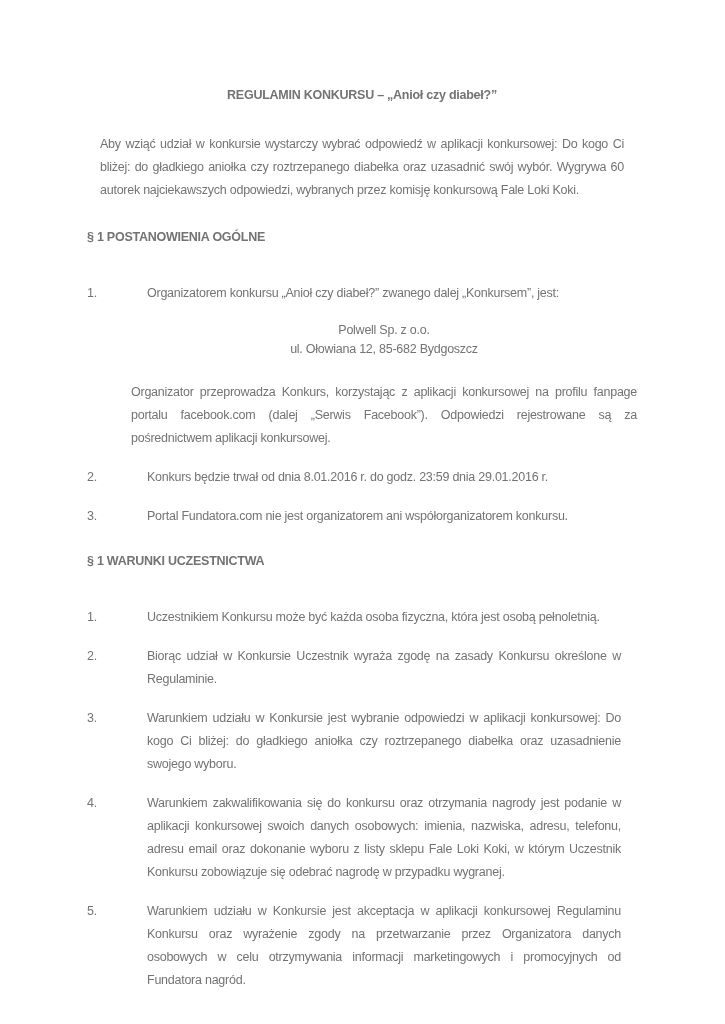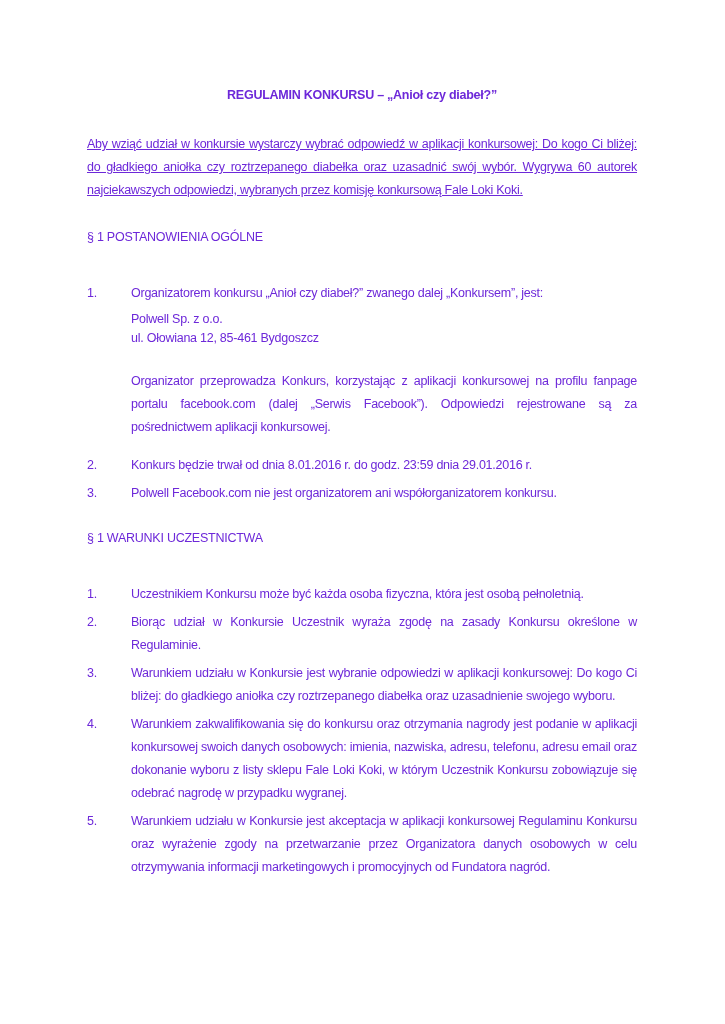--- a/index.html
+++ b/index.html
@@ -12,58 +12,58 @@
     width: 725px;
     height: 1024px;
     margin: 0 auto;
     background: #ffffff;
     box-sizing: border-box;
     padding: 84px 88px 0 87px;
     font-family: "Liberation Sans", sans-serif;
     font-size: 12.5px;
     letter-spacing: -0.25px;
     line-height: 23px;
-    color: #6d28d9;
+    color: #737373;
     overflow: hidden;
   }
   .doc-title {
     font-weight: 700;
     text-align: center;
     margin: 0 0 26px 0;
   }
   .para {
-    margin: 0;
+    margin: 13px;
     text-align: justify;
-    text-decoration: underline;
   }
   .intro {
     margin-bottom: 24px;
   }
   .section-heading {
-    font-weight: 400;
+    font-weight: 700;
     font-size: 12.5px;
     margin: 22px 0 33px 0;
   }
   .num-item {
     position: relative;
     padding-left: 44px;
     margin: 0 0 5px 0;
   }
   .num-item .num {
     position: absolute;
     left: 0;
     top: 0;
   }
   .item-text {
-    margin: 0;
+    margin: 16px;
     text-align: justify;
   }
   .address-block {
     line-height: 19px;
     margin: 5px 0 22px 0;
+    text-align: center;
   }
   .subtext {
     margin: 8px 0 15px 0;
     text-align: justify;
   }
 </style>
 </head>
 <body>
 
 <div class="page">
@@ -73,34 +73,34 @@
   <p class="para intro">Aby wziąć udział w konkursie wystarczy wybrać odpowiedź w aplikacji konkursowej: Do kogo Ci bliżej: do gładkiego aniołka czy roztrzepanego diabełka oraz uzasadnić swój wybór. Wygrywa 60 autorek najciekawszych odpowiedzi, wybranych przez komisję konkursową Fale Loki Koki.</p>
 
   <div class="section-heading">§ 1 POSTANOWIENIA OGÓLNE</div>
 
   <div class="num-item">
     <span class="num">1.</span>
     <div>
       <p class="item-text">Organizatorem konkursu „Anioł czy diabeł?” zwanego dalej „Konkursem”, jest:</p>
       <div class="address-block">
         <div>Polwell Sp. z o.o.</div>
-        <div>ul. Ołowiana 12, 85-461 Bydgoszcz</div>
+        <div>ul. Ołowiana 12, 85-682 Bydgoszcz</div>
       </div>
       <p class="subtext">Organizator przeprowadza Konkurs, korzystając z aplikacji konkursowej na profilu fanpage portalu facebook.com (dalej „Serwis Facebook”). Odpowiedzi rejestrowane są za pośrednictwem aplikacji konkursowej.</p>
     </div>
   </div>
 
   <div class="num-item">
     <span class="num">2.</span>
     <p class="item-text">Konkurs będzie trwał od dnia 8.01.2016 r. do godz. 23:59 dnia 29.01.2016 r.</p>
   </div>
 
   <div class="num-item">
     <span class="num">3.</span>
-    <p class="item-text">Polwell Facebook.com nie jest organizatorem ani współorganizatorem konkursu.</p>
+    <p class="item-text">Portal Fundatora.com nie jest organizatorem ani współorganizatorem konkursu.</p>
   </div>
 
   <div class="section-heading">§ 1 WARUNKI UCZESTNICTWA</div>
 
   <div class="num-item">
     <span class="num">1.</span>
     <p class="item-text">Uczestnikiem Konkursu może być każda osoba fizyczna, która jest osobą pełnoletnią.</p>
   </div>
 
   <div class="num-item">

